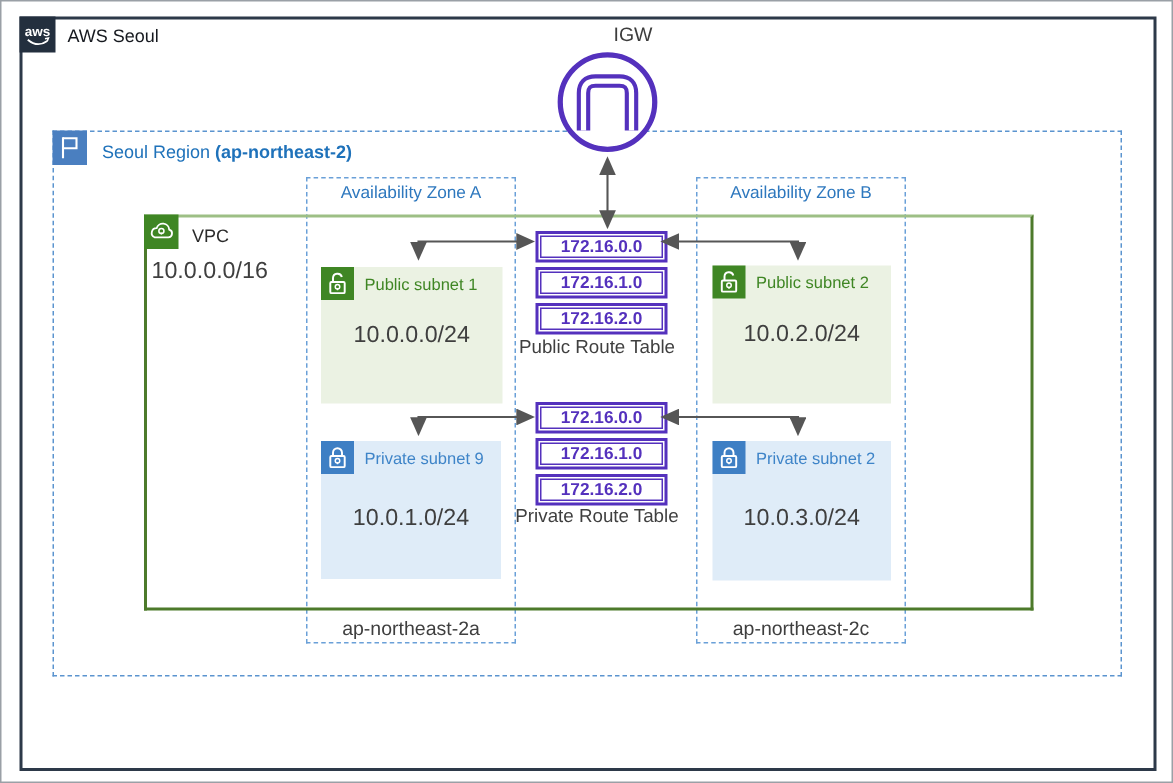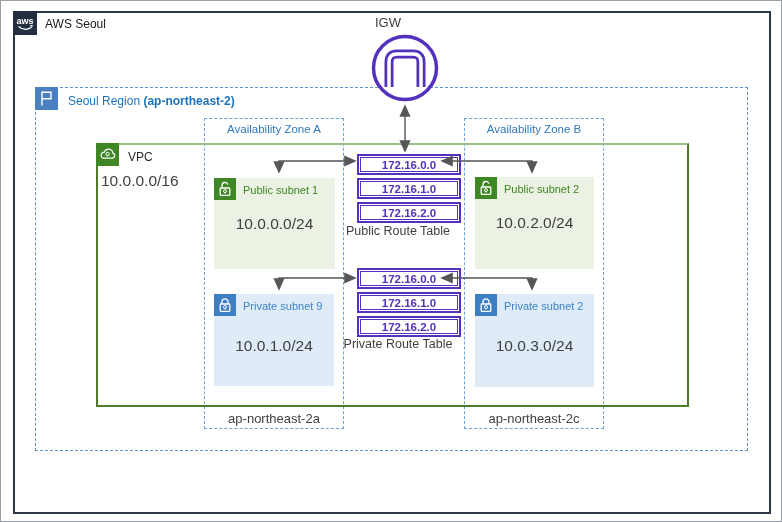--- a/index.html
+++ b/index.html
@@ -36,28 +36,28 @@
   .sn-priv1{left:213px;top:293px;width:120px;height:92px;}
   .sn-pub2{left:474px;top:176px;width:119px;height:92px;}
   .sn-priv2{left:474px;top:293px;width:119px;height:93px;}
   .subnet-icon{position:absolute;left:0;top:0;width:22px;height:22px;}
   .icon-green{background:#3F8624;} .icon-blue{background:#3e7fc4;}
   .subnet-title{position:absolute;left:29px;top:6px;font-size:11px;white-space:nowrap;}
   .title-green{color:#3F8624;} .title-blue{color:#3e84c8;}
   .subnet-cidr{position:absolute;left:0;right:0;text-align:center;font-size:15.5px;color:#3f3f3f;}
   .cidr-pub{top:37px;} .cidr-priv{top:43px;}
   
-  .rt-stack{width:104px;}
+  .rt-stack{width:88px;}
   .rt-pub{left:356px;top:153px;} .rt-priv{left:356px;top:267px;}
   .rt-entry{border:2px solid #5431bd;padding:1px;background:#ffffff;margin-bottom:3px;box-sizing:border-box;}
   .rt-entry-inner{border:1.5px solid #5431bd;font-size:11.5px;font-weight:bold;color:#5431bd;text-align:center;line-height:12px;padding:0.5px 0;}
   .rt-label{width:140px;text-align:center;font-size:12.5px;color:#3f3f3f;}
   .rt-label-pub{left:327px;top:223px;} .rt-label-priv{left:327px;top:336px;}
   
-  .igw-label{left:374px;top:14px;width:60px;text-align:left;font-size:13px;color:#3d3d3d;}
+  .igw-label{left:374px;top:14px;width:60px;text-align:right;font-size:13px;color:#3d3d3d;}
   svg.overlay{position:absolute;left:0;top:0;pointer-events:none;}
   .icon-svg{display:block;width:100%;height:100%;}
 </style>
 </head>
 <body>
 
 <div id="canvas">
 
   <div class="abs aws-frame"></div>
   <div class="abs aws-logo">

